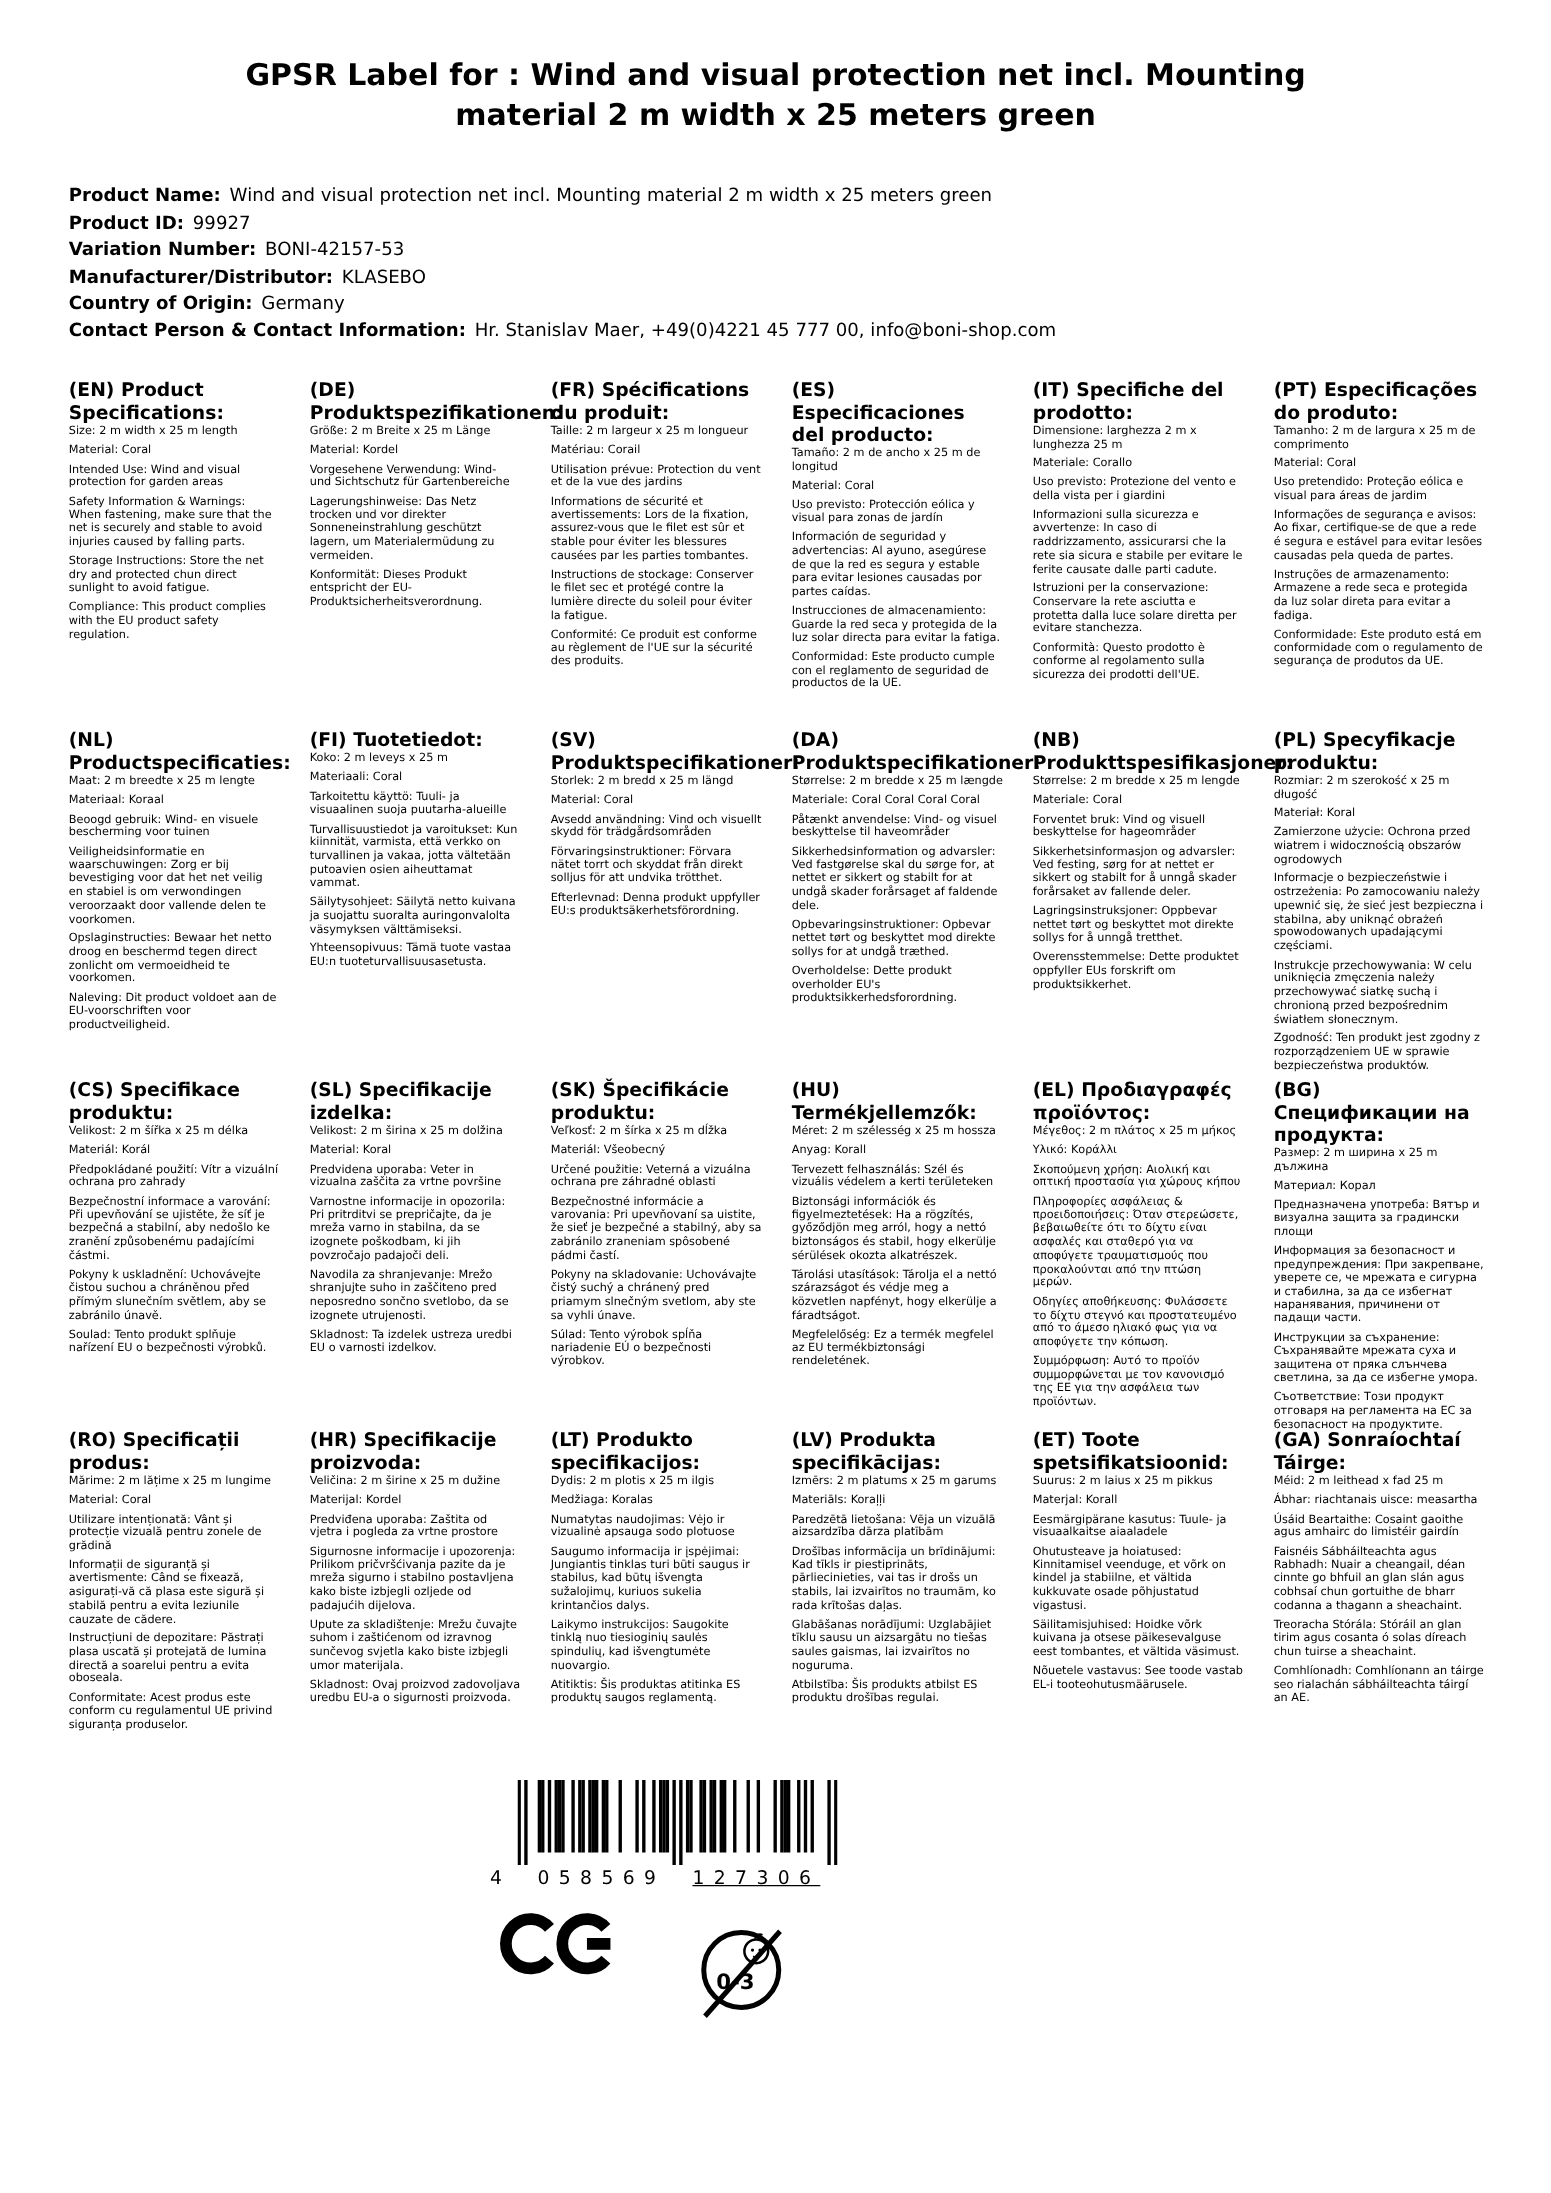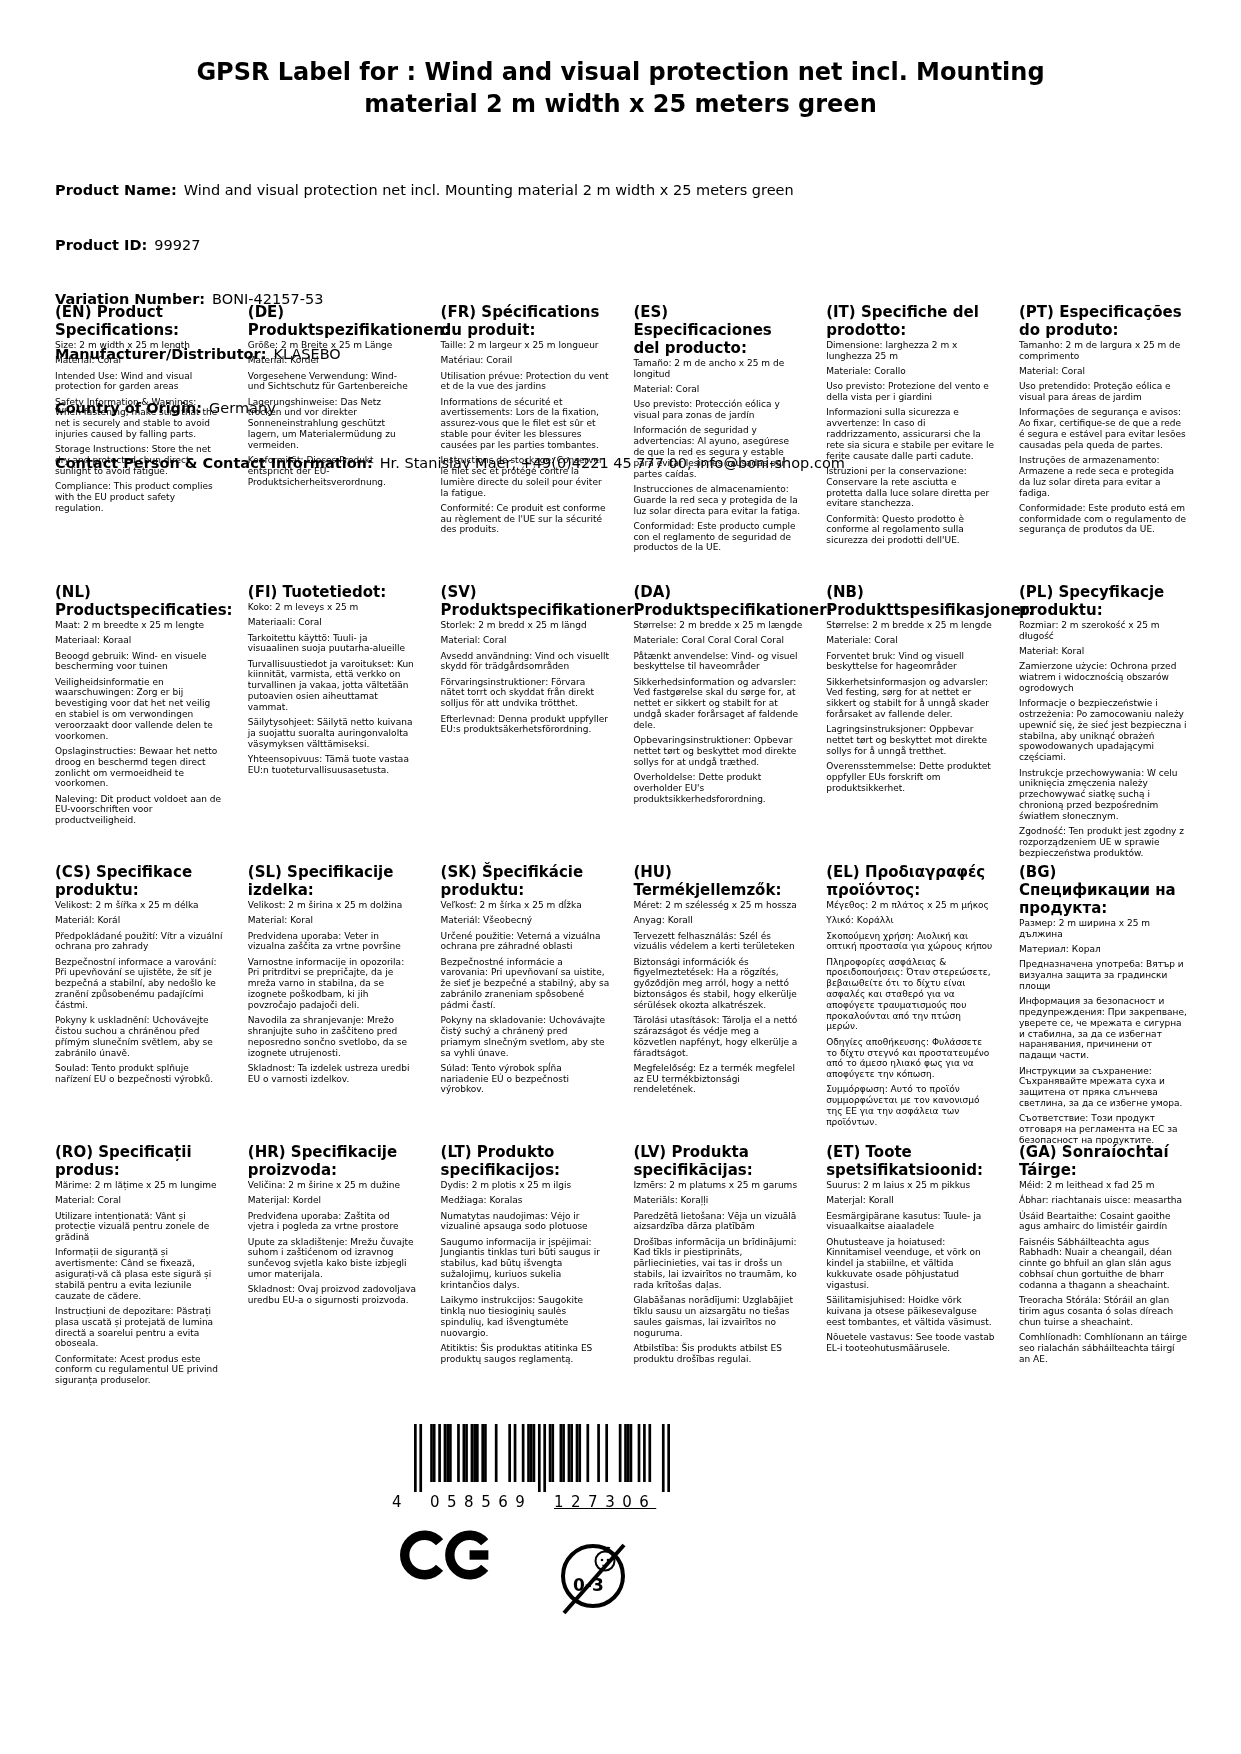--- a/index.html
+++ b/index.html
@@ -1,21 +1,21 @@
 <!DOCTYPE html>
 <html><head>
 <meta charset="utf-8">
 <style>
   html,body{margin:0;padding:0;background:#fff;}
   .page{position:relative;width:1241px;height:1754px;background:#fff;color:#000;
         font-family:"DejaVu Sans",sans-serif;overflow:hidden;}
-  .title{position:absolute;top:44px;left:0;right:0;margin:12px auto;max-width:920px;
+  .title{position:absolute;top:44px;left:0;right:0;margin:0 auto;max-width:920px;
          text-align:center;font-size:24px;font-weight:bold;line-height:1.35;}
   .product-info{position:absolute;top:147px;left:55px;right:40px;font-size:14.5px;}
-  .info-row{line-height:21.5px;white-space:nowrap;margin-top:33px;}
+  .info-row{line-height:21.5px;white-space:nowrap;}
   .info-label{font-weight:bold;}
   .info-value{margin-left:7px;}
   .lang-grid{position:absolute;top:303px;left:55px;width:1133px;display:grid;
              grid-template-columns:repeat(6,169px);justify-content:space-between;
              grid-auto-rows:280px;}
   .block{overflow:visible;}
   .block-heading{font-size:15px;font-weight:bold;line-height:1.2;margin:0 0 1px;}
   .block p{font-size:9px;line-height:1.2;margin:0 0 4.5px;}
   .footer{position:absolute;top:1424px;left:392px;}
   .barcode-wrap{position:relative;margin-left:22px;}
@@ -209,20 +209,21 @@
         <p>Utilizare intenționată: Vânt și protecție vizuală pentru zonele de grădină</p>
         <p>Informații de siguranță și avertismente: Când se fixează, asigurați-vă că plasa este sigură și stabilă pentru a evita leziunile cauzate de cădere.</p>
         <p>Instrucțiuni de depozitare: Păstrați plasa uscată și protejată de lumina directă a soarelui pentru a evita oboseala.</p>
         <p>Conformitate: Acest produs este conform cu regulamentul UE privind siguranța produselor.</p>
       </div>
       <div class="block">
         <div class="block-heading">(HR) Specifikacije proizvoda:</div>
         <p>Veličina: 2 m širine x 25 m dužine</p>
         <p>Materijal: Kordel</p>
         <p>Predviđena uporaba: Zaštita od vjetra i pogleda za vrtne prostore</p>
+        <p>Sigurnosne informacije i upozorenja: Prilikom pričvršćivanja pazite da je mreža sigurno i stabilno postavljena kako biste izbjegli ozljede od padajućih dijelova.</p>
         <p>Upute za skladištenje: Mrežu čuvajte suhom i zaštićenom od izravnog sunčevog svjetla kako biste izbjegli umor materijala.</p>
         <p>Skladnost: Ovaj proizvod zadovoljava uredbu EU-a o sigurnosti proizvoda.</p>
       </div>
       <div class="block">
         <div class="block-heading">(LT) Produkto specifikacijos:</div>
         <p>Dydis: 2 m plotis x 25 m ilgis</p>
         <p>Medžiaga: Koralas</p>
         <p>Numatytas naudojimas: Vėjo ir vizualinė apsauga sodo plotuose</p>
         <p>Saugumo informacija ir įspėjimai: Jungiantis tinklas turi būti saugus ir stabilus, kad būtų išvengta sužalojimų, kuriuos sukelia krintančios dalys.</p>
         <p>Laikymo instrukcijos: Saugokite tinklą nuo tiesioginių saulės spindulių, kad išvengtumėte nuovargio.</p>

